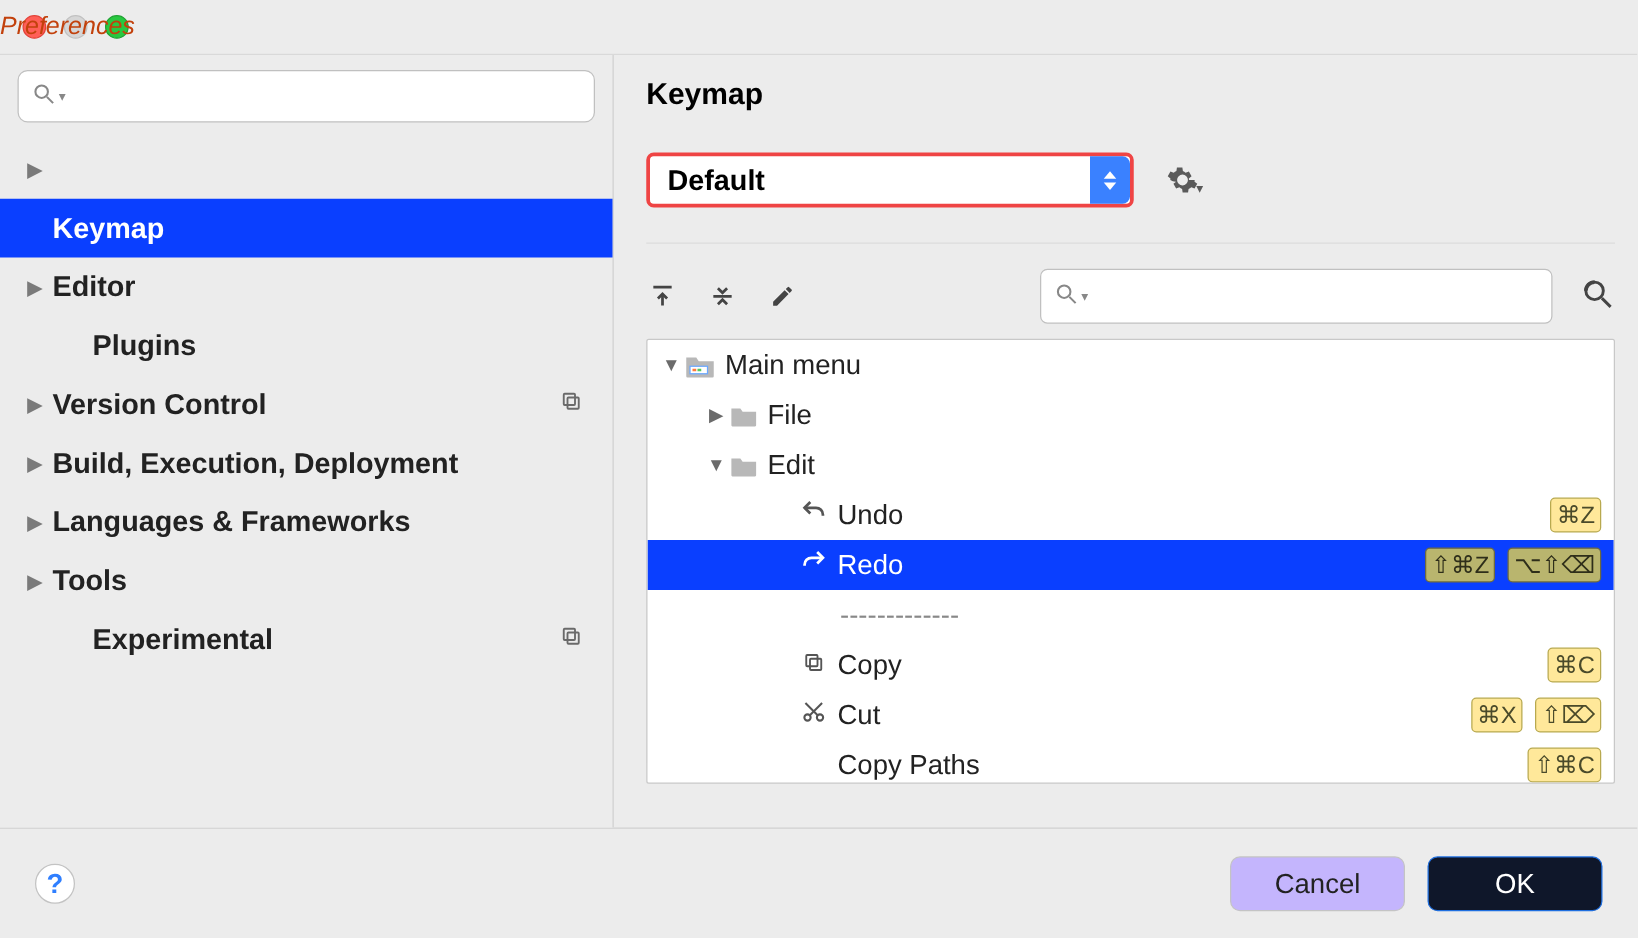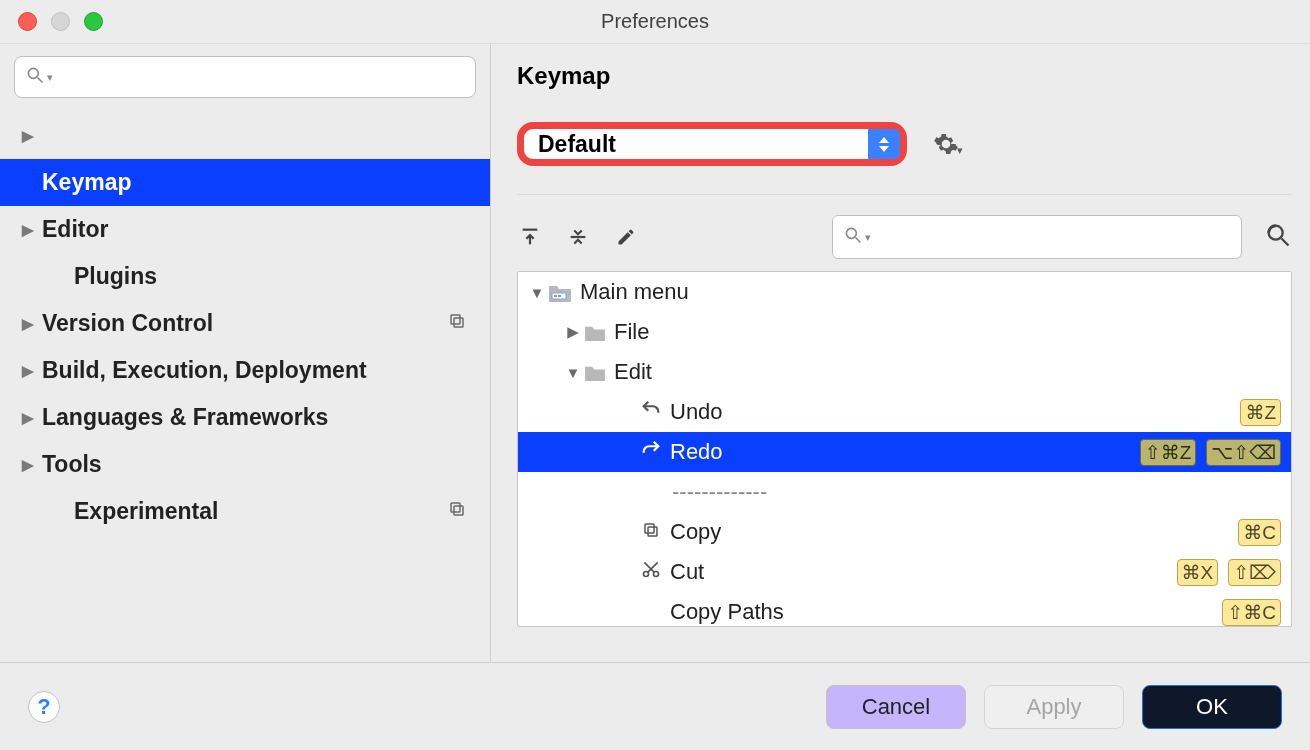--- a/index.html
+++ b/index.html
@@ -5,42 +5,42 @@
 * { box-sizing: border-box; margin: 0; padding: 0; }
 html, body { width: 1310px; height: 750px; font-family: -apple-system, "Helvetica Neue", Arial, sans-serif; background: #ececec; overflow: hidden; }
 
 
 .titlebar { height: 44px; display: flex; align-items: center; background: #ececec; border-bottom: 1px solid #d9d9d9; position: relative; }
 .traffic { display: flex; gap: 14px; margin-left: 18px; }
 .tl { width: 19px; height: 19px; border-radius: 50%; }
 .tl.red { background: #ff5f57; border: 1px solid #e24238; }
 .tl.gray { background: #d6d6d6; border: 1px solid #c0c0c0; }
 .tl.green { background: #28c840; border: 1px solid #1fa232; }
-.titlebar .title { position: absolute; left: 0; right: 0; text-align: center; font-size: 20px; color: #404040; font-weight: 400; }
+.titlebar .title { position: absolute; left: 0; right: 0; font-size: 20px; color: #c2410c; font-weight: 400; font-style: italic; }
 
 .content { display: flex; height: 618px; }
 
 
 .sidebar { width: 491px; border-right: 1px solid #cfcfcf; display: flex; flex-direction: column; background: #ececec; }
 .sidebar-search-wrap { padding: 12px 14px 8px 14px; }
 .sidebar-search { width: 100%; height: 42px; border: 1px solid #c0c0c0; border-radius: 8px; background: #fff; display: flex; align-items: center; padding: 0 10px; }
 .sidebar-search .mag { color: #888; }
 .sidebar-list { padding-top: 6px; }
 .sidebar-item { display: flex; align-items: center; height: 47px; padding-left: 22px; font-size: 23px; font-weight: 700; color: #222; cursor: default; position: relative; }
 .sidebar-item.child { padding-left: 54px; }
 .sidebar-item .arrow { width: 20px; color: #7a7a7a; font-size: 15px; }
 .sidebar-item.noarrow .arrow { visibility: hidden; }
 .sidebar-item.selected { background: #0a3fff; color: #fff; }
 .sidebar-item .copy-ic { position: absolute; right: 24px; color: #6a6a6a; font-size: 18px; }
 
 
 .main { flex: 1; display: flex; flex-direction: column; padding: 18px 18px 0 26px; }
 .main-title { font-size: 24px; font-weight: 700; margin-bottom: 32px; }
 .scheme-row { display: flex; align-items: center; gap: 26px; margin-bottom: 24px; }
-.scheme-select { width: 390px; height: 44px; border: 7px solid #ef4444; border-radius: 16px; background: #fff; display: flex; align-items: center; position: relative; padding-left: 14px; font-size: 23px; font-weight: 700; }
+.scheme-select { width: 390px; height: 44px; border: 3px solid #ef4444; border-radius: 6px; background: #fff; display: flex; align-items: center; position: relative; padding-left: 14px; font-size: 23px; font-weight: 700; }
 .scheme-select .sel-btn { position: absolute; right: 0; top: 0; bottom: 0; width: 32px; background: #3a81ff; border-radius: 0 6px 6px 0; display:flex; flex-direction:column; align-items:center; justify-content:center; gap:3px; }
 .scheme-select .sel-btn .tri { width:0; height:0; border-left:5px solid transparent; border-right:5px solid transparent; }
 .scheme-select .sel-btn .up { border-bottom:6px solid #fff; }
 .scheme-select .sel-btn .down { border-top:6px solid #fff; }
 .gear-ic { color: #5a5a5a; font-size: 26px; display:flex; align-items:flex-end; }
 .gear-ic .dd { font-size: 11px; margin-left:-2px; }
 
 .hr { height: 1px; background: #dcdcdc; margin: 4px 0 20px 0; }
 
 .toolbar-row { display: flex; align-items: center; gap: 22px; margin-bottom: 12px; }
@@ -290,15 +290,14 @@
           </div>
         </div>
       </div>
   </div>
 </div>
 
 <div class="footer">
   <div class="help">?</div>
   <div class="footer-spacer"></div>
   <div class="btn normal">Cancel</div>
-  <div class="btn disabled">Apply</div>
   <div class="btn primary">OK</div>
 </div>
 
 </body></html>

